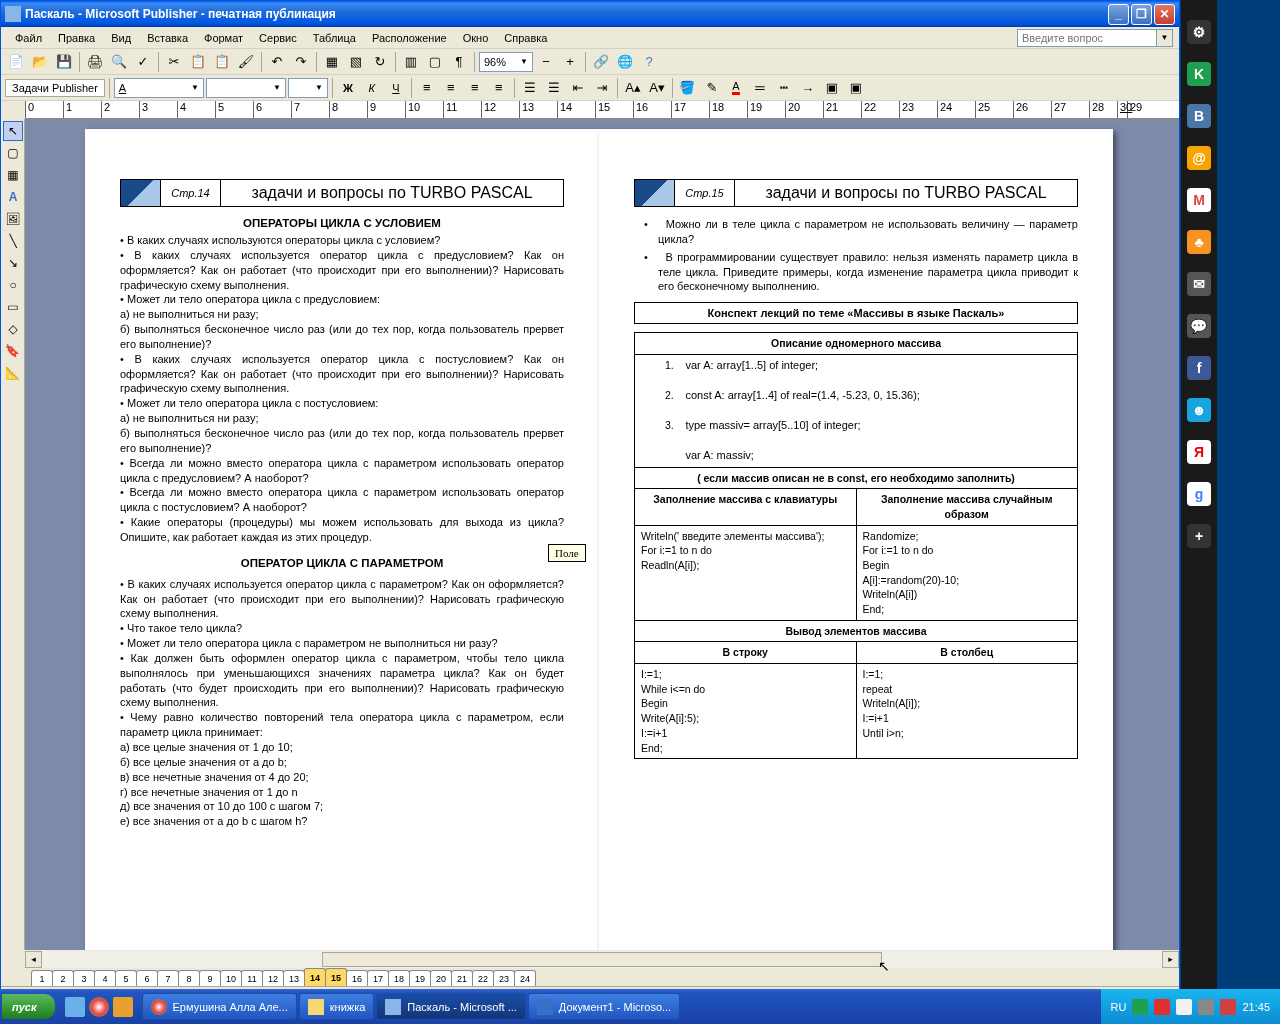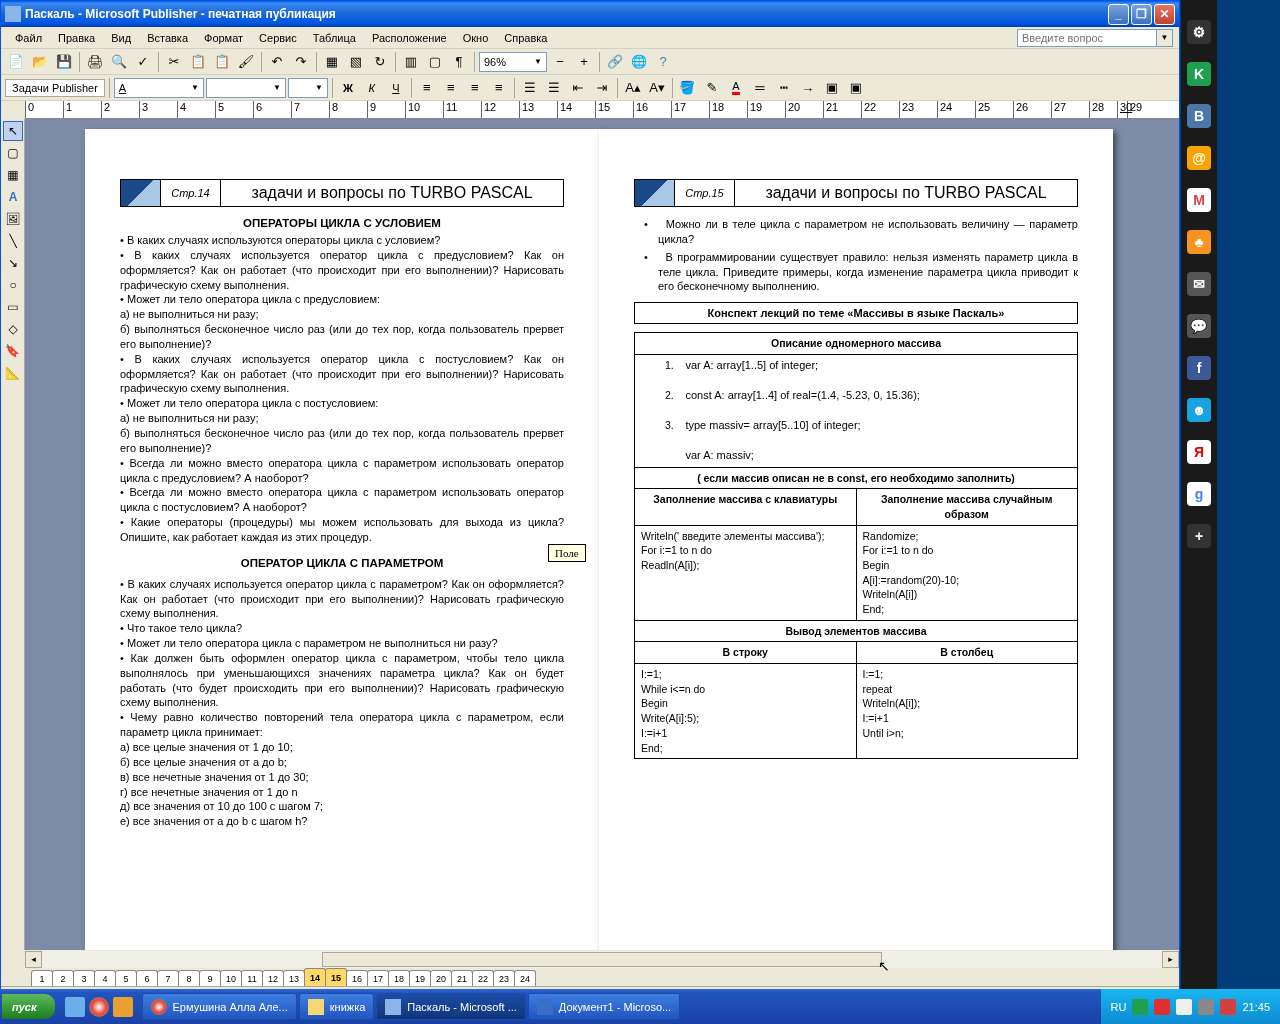--- a/index.html
+++ b/index.html
@@ -19,21 +19,21 @@
 .toolbar{height:26px;background:#ece9d8;border-bottom:1px solid #d4d0c8;display:flex;align-items:center;padding:0 4px;gap:2px;}
 .tbtn{width:22px;height:22px;display:flex;align-items:center;justify-content:center;border:1px solid transparent;font-size:13px;}
 .tsep{width:1px;height:20px;background:#aca899;margin:0 2px;}
 .tbar2{height:26px;background:#ece9d8;border-bottom:1px solid #d4d0c8;display:flex;align-items:center;padding:0 4px;gap:2px;}
 .lbl{padding:2px 6px;}
 .combo{height:20px;border:1px solid #7f9db9;background:#fff;padding:0 4px;display:flex;align-items:center;}
 .combo.font{width:80px;}
 .combo.size{width:40px;}
 .combo.style{width:90px;}
 .combo .arrow{margin-left:auto;font-size:8px;}
-.zoom{width:68px;}
+.zoom{width:54px;}
 .ruler-h{height:18px;background:#fff;border-bottom:1px solid #888;position:relative;margin-left:24px;overflow:hidden;font-size:8px;}
 .ruler-h .tick{position:absolute;top:0;height:18px;border-left:1px solid #666;padding-left:2px;}
 .work-area{display:flex;height:calc(100% - 26px - 22px - 26px - 26px - 18px - 20px - 18px);}
 .left-tools{width:24px;background:#ece9d8;border-right:1px solid #aca899;display:flex;flex-direction:column;gap:2px;padding:2px;}
 .ltool{width:20px;height:20px;border:1px solid transparent;display:flex;align-items:center;justify-content:center;font-size:12px;}
 .ltool.active{border:1px solid #316ac5;background:#c1d2ee;}
 .canvas{flex:1;background:#7d8ba8;overflow:auto;position:relative;}
 .pages{position:absolute;left:60px;top:10px;display:flex;gap:0;}
 .page{width:514px;height:850px;background:#fff;box-shadow:3px 3px 6px rgba(0,0,0,0.5);position:relative;padding:50px 35px;font-family:"Times New Roman",serif;font-size:10.5px;color:#000;}
 .page-header{display:flex;border:1.5px solid #000;margin-bottom:10px;height:28px;}
@@ -258,21 +258,21 @@
           <p class="bul">• Всегда ли можно вместо оператора цикла с параметром использовать оператор цикла с постусловием? А наоборот?</p>
           <p class="bul">• Какие операторы (процедуры) мы можем использовать для выхода из цикла? Опишите, как работает каждая из этих процедур.</p>
           <div class="sect-title" style="margin-top:12px;">ОПЕРАТОР ЦИКЛА С ПАРАМЕТРОМ</div>
           <p class="bul" style="margin-top:8px;">• В каких случаях используется оператор цикла с параметром? Как он оформляется? Как он работает (что происходит при его выполнении)? Нарисовать графическую схему выполнения.</p>
           <p class="bul">• Что такое тело цикла?</p>
           <p class="bul">• Может ли тело оператора цикла с параметром не выполниться ни разу?</p>
           <p class="bul">• Как должен быть оформлен оператор цикла с параметром, чтобы тело цикла выполнялось при уменьшающихся значениях параметра цикла? Как он будет работать (что будет происходить при его выполнении)? Нарисовать графическую схему выполнения.</p>
           <p class="bul">• Чему равно количество повторений тела оператора цикла с параметром, если параметр цикла принимает:</p>
           <p>а) все целые значения от 1 до 10;</p>
           <p>б) все целые значения от a до b;</p>
-          <p>в) все нечетные значения от 1 до 30;</p>
+          <p>в) все нечетные значения от 4 до 20;</p>
           <p>г) все нечетные значения от 1 до n</p>
           <p>д) все значения от 10 до 100 с шагом 7;</p>
           <p>е) все значения от a до b с шагом h?</p>
         </div>
 
         <div class="page">
           <div class="page-header">
             <div class="ph-icon"></div>
             <div class="ph-pn">Стр.15</div>
             <div class="ph-title">задачи и вопросы по TURBO PASCAL</div>

